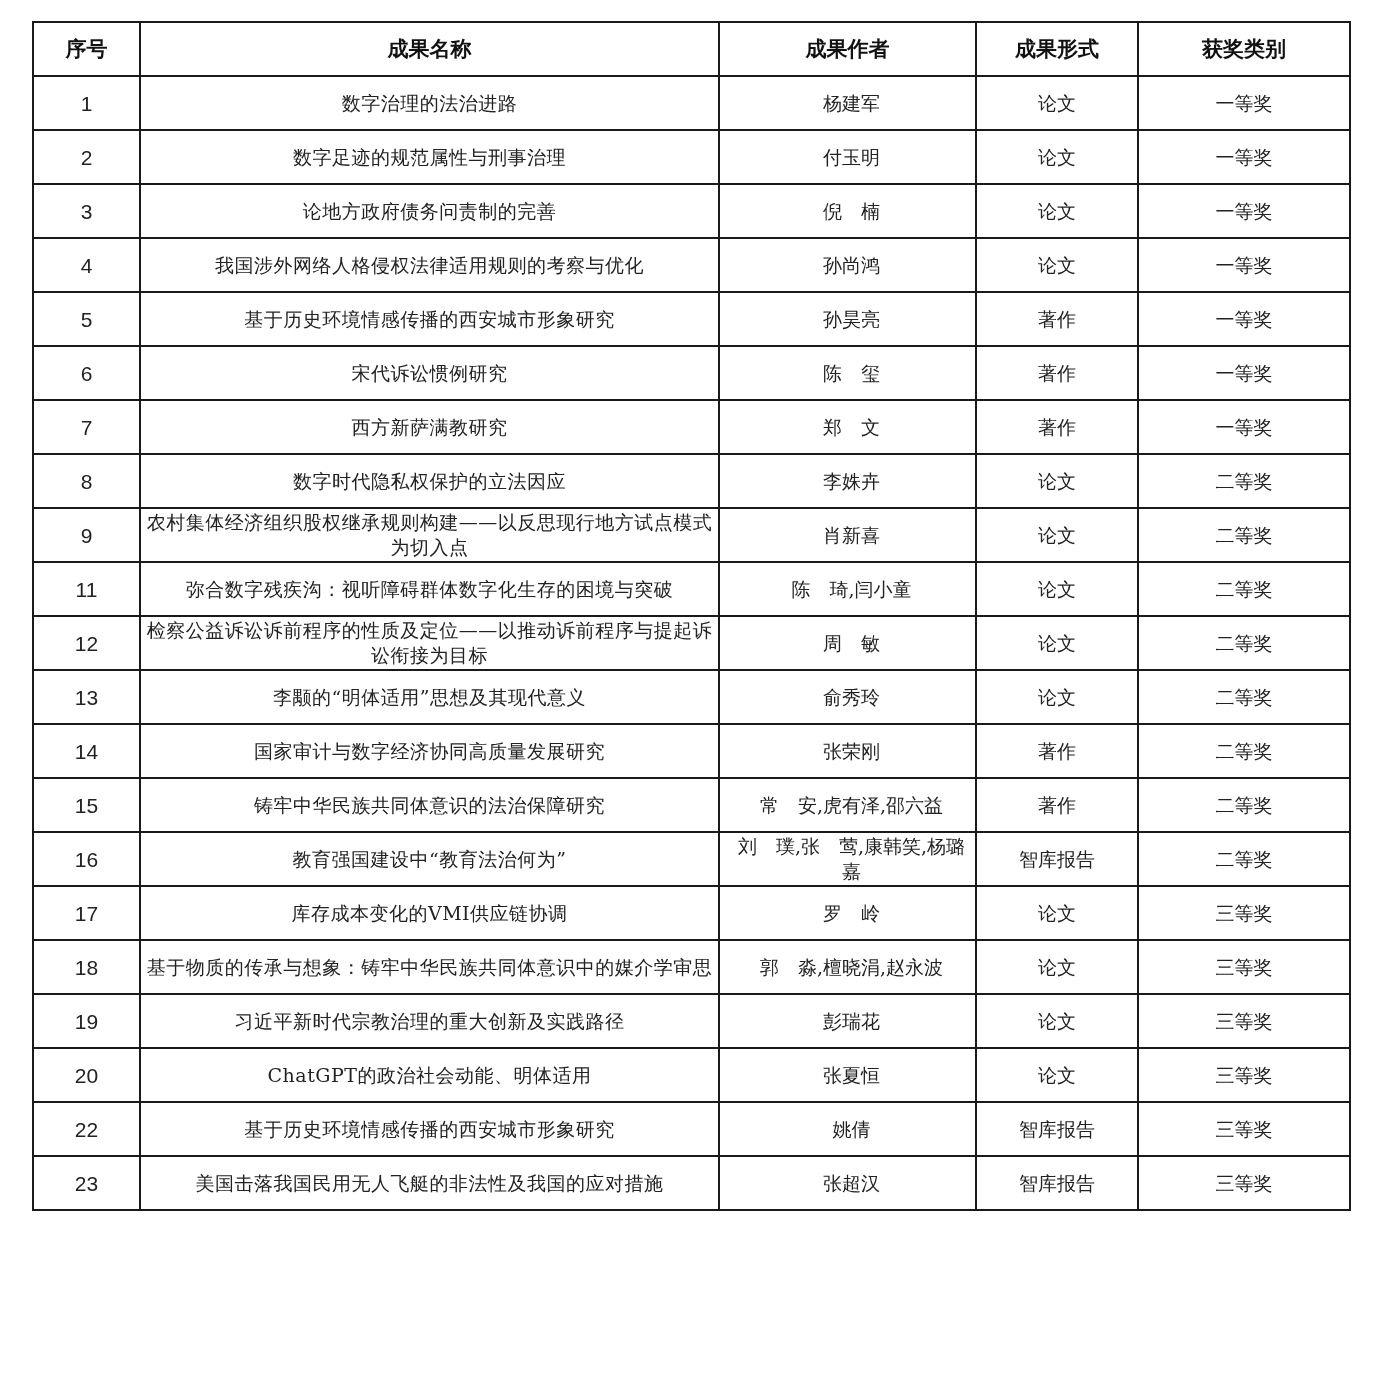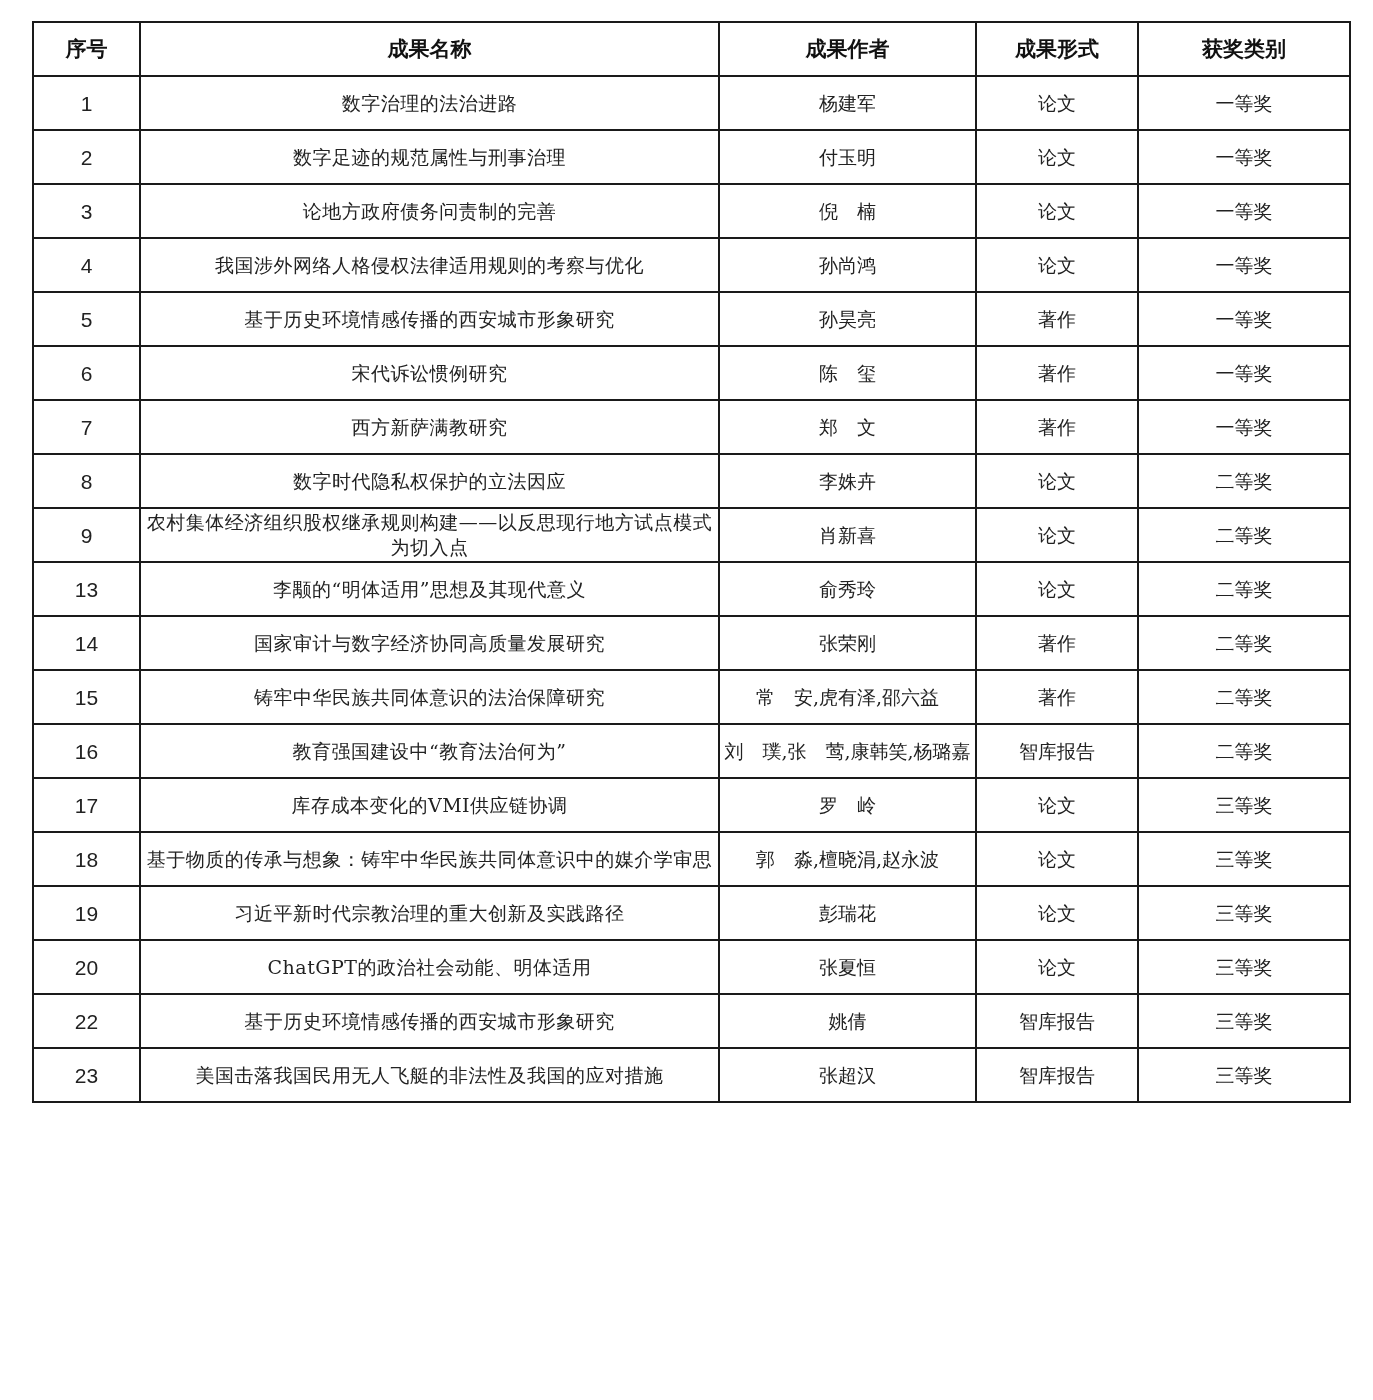--- a/index.html
+++ b/index.html
@@ -40,21 +40,21 @@
       color: #111111;
     }
     .award-table td {
       font-size: 19px;
     }
     .award-table td.col-index {
       font-family: "Liberation Sans", "DejaVu Sans", sans-serif;
       font-size: 21px;
     }
     .award-table td.col-title { letter-spacing: 0.5px; margin-top: 19px; }
-    .award-table td.col-author { white-space: pre-wrap; }
+    .award-table td.col-author { white-space: pre-wrap; padding-left: 12px; }
     col.c-index  { width: 107px; }
     col.c-title  { width: 579px; }
     col.c-author { width: 257px; }
     col.c-form   { width: 162px; }
     col.c-award  { width: 212px; }
   </style>
 </head>
 <body>
 
 <table class="award-table">
@@ -132,20 +132,34 @@
         <td class="col-award">二等奖</td>
       </tr>
       <tr>
         <td class="col-index">9</td>
         <td class="col-title">农村集体经济组织股权继承规则构建——以反思现行地方试点模式为切入点</td>
         <td class="col-author">肖新喜</td>
         <td class="col-form">论文</td>
         <td class="col-award">二等奖</td>
       </tr>
       <tr>
+        <td class="col-index">11</td>
+        <td class="col-title">弥合数字残疾沟：视听障碍群体数字化生存的困境与突破</td>
+        <td class="col-author">陈　琦,闫小童</td>
+        <td class="col-form">论文</td>
+        <td class="col-award">二等奖</td>
+      </tr>
+      <tr>
+        <td class="col-index">12</td>
+        <td class="col-title">检察公益诉讼诉前程序的性质及定位——以推动诉前程序与提起诉讼衔接为目标</td>
+        <td class="col-author">周　敏</td>
+        <td class="col-form">论文</td>
+        <td class="col-award">二等奖</td>
+      </tr>
+      <tr>
         <td class="col-index">13</td>
         <td class="col-title">李颙的“明体适用”思想及其现代意义</td>
         <td class="col-author">俞秀玲</td>
         <td class="col-form">论文</td>
         <td class="col-award">二等奖</td>
       </tr>
       <tr>
         <td class="col-index">14</td>
         <td class="col-title">国家审计与数字经济协同高质量发展研究</td>
         <td class="col-author">张荣刚</td>

